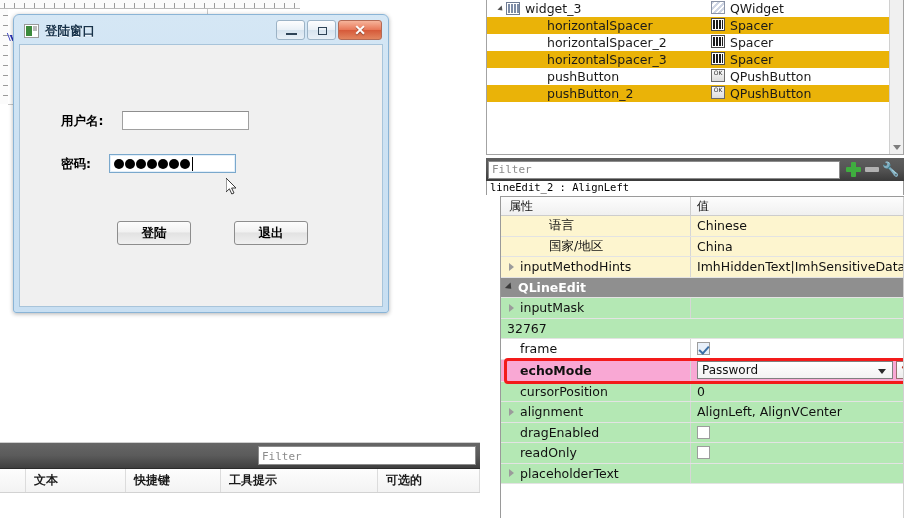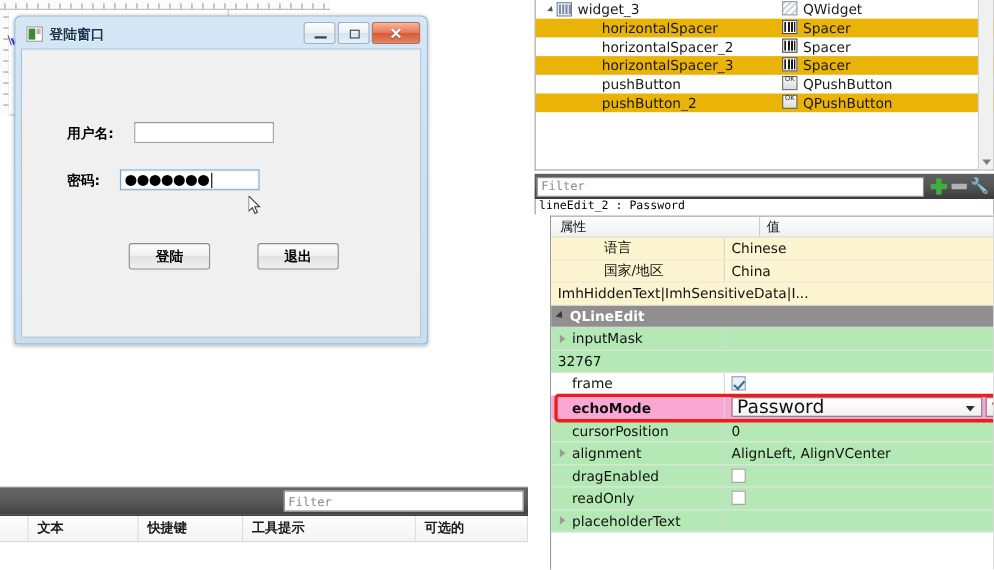--- a/index.html
+++ b/index.html
@@ -225,21 +225,21 @@
     font-family: "DejaVu Sans", sans-serif;
   }
   .pe-header .c1 { width: 190px; padding-left: 8px; line-height: 18px; border-right: 1px solid #cdcdcd; }
   .pe-header .c2 { flex: 1; padding-left: 6px; line-height: 18px; }
   .pe-row {
     height: 20.5px; display: flex; font-size: 12.5px; color: #111;
     font-family: "DejaVu Sans", sans-serif; align-items: center;
     border-bottom: 1px solid #e3e3e3;
   }
   .pe-row .k {
-    width: 158px; height: 100%; display: flex; align-items: center;
+    width: 190px; height: 100%; display: flex; align-items: center;
     border-right: 1px solid #d6d6d6; overflow: hidden; white-space: nowrap;
   }
   .pe-row .v { flex: 1; height: 100%; display: flex; align-items: center; padding-left: 6px; white-space: nowrap; overflow: hidden; }
   .pe-row.yellow { background: #fdf5cf; }
   .pe-row.green  { background: #b4e8b4; }
   .pe-row.white  { background: #ffffff; }
   .pe-row.group  { background: #8f8f8f; color: #ffffff; font-weight: bold; }
   .pe-row.group .k { border-right: none; }
   .pe-row.highlight { background: #f9a8d4; font-weight: bold; }
   .exp-arrow {
@@ -258,21 +258,21 @@
   }
   .chk.on { background: #e8f0fa; }
   .chk.on::after {
     content: ""; position: absolute; left: 3px; top: 1px; width: 4px; height: 8px;
     border: solid #3b6ea5; border-width: 0 2px 2px 0; transform: rotate(42deg);
   }
   .combo-wrap { display: flex; align-items: center; width: 100%; padding-right: 4px; }
   .combo {
     flex: 1; height: 18px; background: linear-gradient(to bottom,#ffffff,#f2f2f2);
     border: 1px solid #7f7f7f; display: flex; align-items: center; padding-left: 4px;
-    font-size: 17px; font-weight: normal; position: relative;
+    font-size: 12px; font-weight: normal; position: relative;
   }
   .combo .cb-arrow {
     position: absolute; right: 6px; top: 7px; width: 0; height: 0;
     border-left: 4.5px solid transparent; border-right: 4.5px solid transparent; border-top: 5px solid #2b2b2b;
   }
   .reset-btn {
     width: 17px; height: 18px; margin-left: 3px; border: 1px solid #9b6f6f;
     background: linear-gradient(to bottom,#fdfdfd,#ececec); position: relative; flex: none;
     color: #c03a2b; font-size: 11px; text-align: center; line-height: 15px;
   }
@@ -487,21 +487,21 @@
 
 <div id="tree-filterbar">
   <div class="tf-input">Filter</div>
   <div class="tf-tools">
     <span class="icon-plus"></span>
     <span class="icon-minus"></span>
     <span class="icon-wrench">🔧</span>
   </div>
 </div>
 
-<div id="obj-label">lineEdit_2 : Password</div>
+<div id="obj-label">lineEdit_2 : AlignLeft</div>
 
 <div id="prop-editor">
   <div class="pe-header">
     <div class="c1">属性</div>
     <div class="c2">值</div>
   </div>
   <div id="pe-rows">
       <div class="pe-row yellow">
         <div class="k">
           <span style="display: inline-block; width: 48px;"></span>
@@ -514,20 +514,24 @@
       <div class="pe-row yellow">
         <div class="k">
           <span style="display: inline-block; width: 48px;"></span>
           <span>国家/地区</span>
         </div>
         <div class="v">
           <span>China</span>
         </div>
       </div>
       <div class="pe-row yellow">
+        <div class="k">
+          <span class="exp-arrow"></span>
+          <span>inputMethodHints</span>
+        </div>
         <div class="v">
           <span>ImhHiddenText|ImhSensitiveData|I...</span>
         </div>
       </div>
       <div class="pe-row group">
         <div class="k">
           <span class="grp-arrow"></span>
           <span>QLineEdit</span>
         </div>
         <div class="v">

